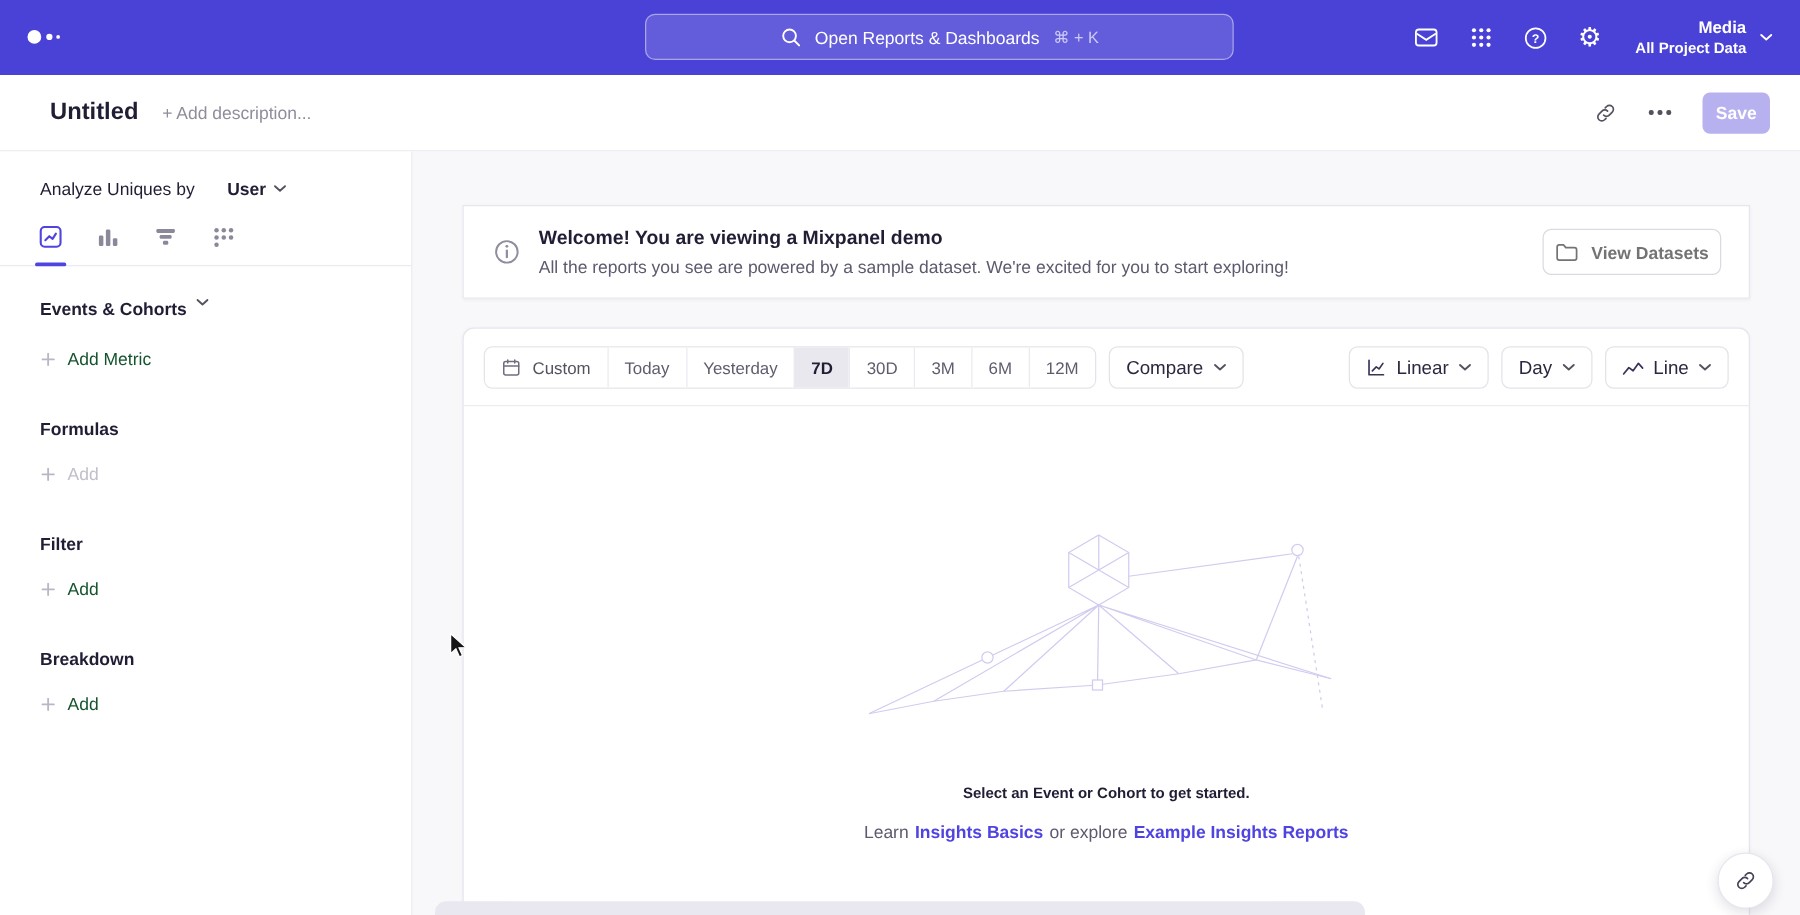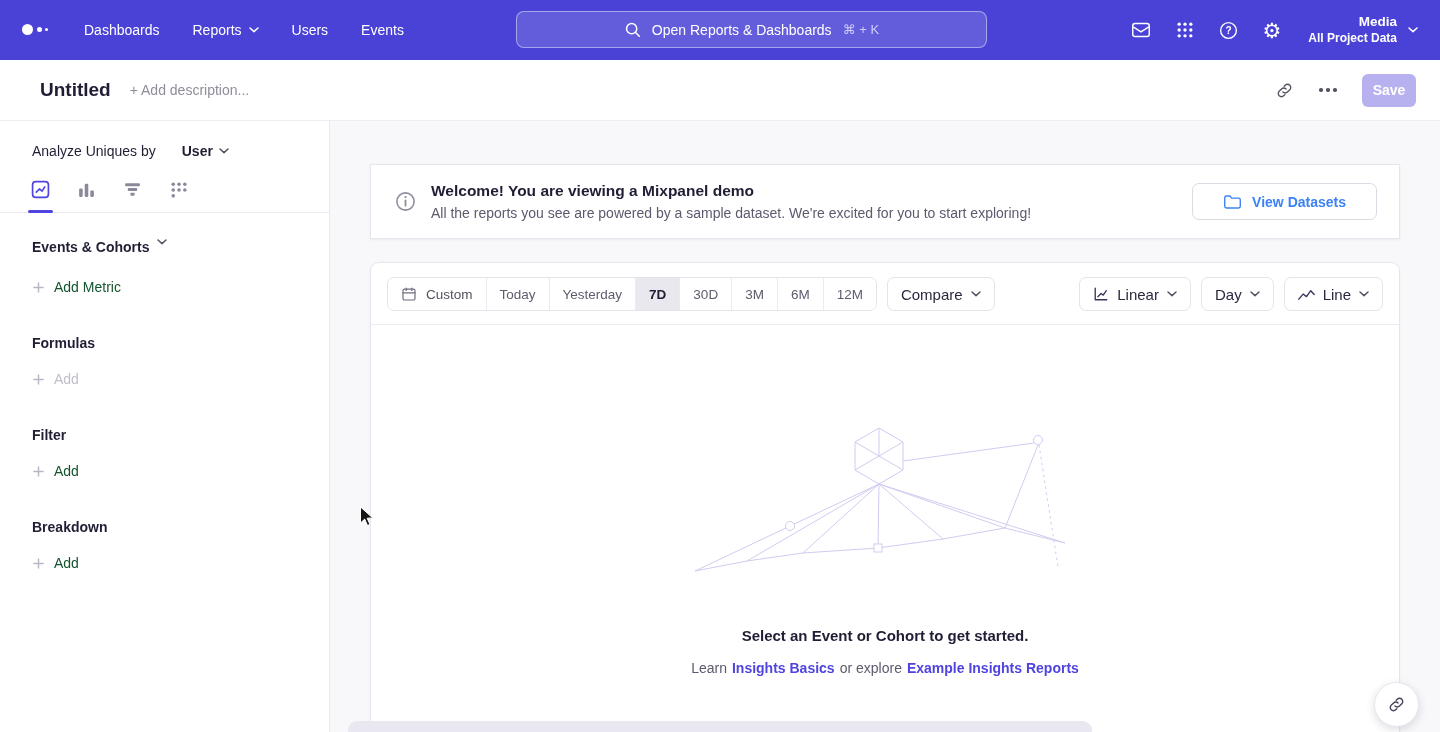--- a/index.html
+++ b/index.html
@@ -68,38 +68,38 @@
   .collapse-btn{color:#55525f}
 
   
   .main{position:absolute;left:330px;top:121px;right:0;bottom:0;background:#f8f8fa}
   .banner{position:absolute;left:40px;right:40px;top:43px;height:75px;background:#fff;
     border:1px solid #e7e6ee;border-radius:0;box-shadow:0 1px 3px rgba(25,20,60,.05);
     display:flex;align-items:center;padding:0 22px 0 24px}
   .banner-text{margin-left:15px}
   .banner-title{font-size:15.5px;font-weight:700;color:#201e35}
   .banner-sub{font-size:14px;color:#5c5a6d;margin-top:5px}
-  .view-datasets{margin-left:auto;display:flex;align-items:center;gap:10px;height:37px;padding:0 30px;
-    border:1px solid #dbdae3;border-radius:7px;background:#fff;font-size:14px;font-weight:600;color:#3b82f6}
+  .view-datasets{margin-left:auto;display:flex;align-items:center;gap:10px;height:37px;padding:0 9px;
+    border:1px solid #dbdae3;border-radius:7px;background:#fff;font-size:14px;font-weight:600;color:#737373}
 
   .chart-card{position:absolute;left:40px;right:40px;top:141px;bottom:-12px;background:#fff;
     border:1px solid #e7e6ee;border-radius:9px 9px 0 0;box-shadow:0 1px 3px rgba(25,20,60,.04)}
   .controls{display:flex;align-items:center;padding:14px 16px 13px 16px;border-bottom:1px solid #ecebf1}
   .date-group{display:flex;align-items:stretch;height:34px;border:1px solid #e4e3ea;border-radius:7px;overflow:hidden;background:#fff}
   .date-item{display:flex;align-items:center;padding:0 13px;font-size:13.5px;color:#5e5c6d;border-left:1px solid #eceaf0;background:#fff}
   .date-item.first{border-left:none;gap:9px;color:#55525f}
   .date-item.active{background:#e9e8ef;color:#201e35;font-weight:600}
   .compare-btn,.ctl-btn{margin-left:10px;height:34px;border:1px solid #e4e3ea;border-radius:7px;
     display:flex;align-items:center;gap:8px;padding:0 13px;font-size:15px;color:#2a283e;font-weight:500;background:#fff}
   .controls-right{margin-left:auto;display:flex}
   .ctl-btn:first-child{margin-left:0}
   .ctl-icon{color:#37345a}
 
   .chart-body{display:flex;flex-direction:column;align-items:center;padding-top:100px}
-  .empty-title{margin-top:52px;font-size:15px;font-weight:700;color:#201e35}
+  .empty-title{margin-top:52px;font-size:12px;font-weight:700;color:#201e35}
   .empty-sub{margin-top:16px;font-size:14px;color:#5c5a6d;display:flex;gap:5px;align-items:baseline}
   .empty-link{color:#4f44e0;font-weight:700}
 
   .bottom-bar{position:absolute;left:18px;width:744px;height:11px;bottom:0;background:#e9e8f0;
     border-radius:9px 9px 0 0;z-index:6}
 
   .fab{position:absolute;right:21px;bottom:5px;width:45px;height:45px;border-radius:50%;background:#fff;
     border:1px solid #e7e6ee;box-shadow:0 3px 10px rgba(25,20,60,.14);display:flex;align-items:center;
     justify-content:center;color:#454257;z-index:40}
 
@@ -107,37 +107,20 @@
 </style>
 </head>
 <body>
 
 <header class="topnav">
   <div class="logo">
     <i class="d1"></i>
     <i class="d2"></i>
     <i class="d3"></i>
   </div>
-  <nav class="nav-items">
-    <button class="nav-item">
-        <span>Dashboards</span>
-      </button>
-    <button class="nav-item">
-      <span>Reports</span>
-      <svg width="10" height="6" viewBox="0 0 10 6">
-          <path d="M1 1l4 3.6L9 1" fill="none" stroke="#fff" stroke-width="1.5" stroke-linecap="round" stroke-linejoin="round"></path>
-        </svg>
-    </button>
-    <button class="nav-item">
-        <span>Users</span>
-      </button>
-    <button class="nav-item">
-        <span>Events</span>
-      </button>
-  </nav>
 
   <div class="searchbar">
     <svg width="17" height="17" viewBox="0 0 20 20">
       <circle cx="9" cy="9" r="6" fill="none" stroke="#fff" stroke-width="1.8"></circle>
       <line x1="13.6" y1="13.6" x2="18" y2="18" stroke="#fff" stroke-width="1.8" stroke-linecap="round"></line>
     </svg>
     <span class="search-label">Open Reports &amp; Dashboards</span>
     <span class="search-shortcut">⌘ + K</span>
   </div>
 

